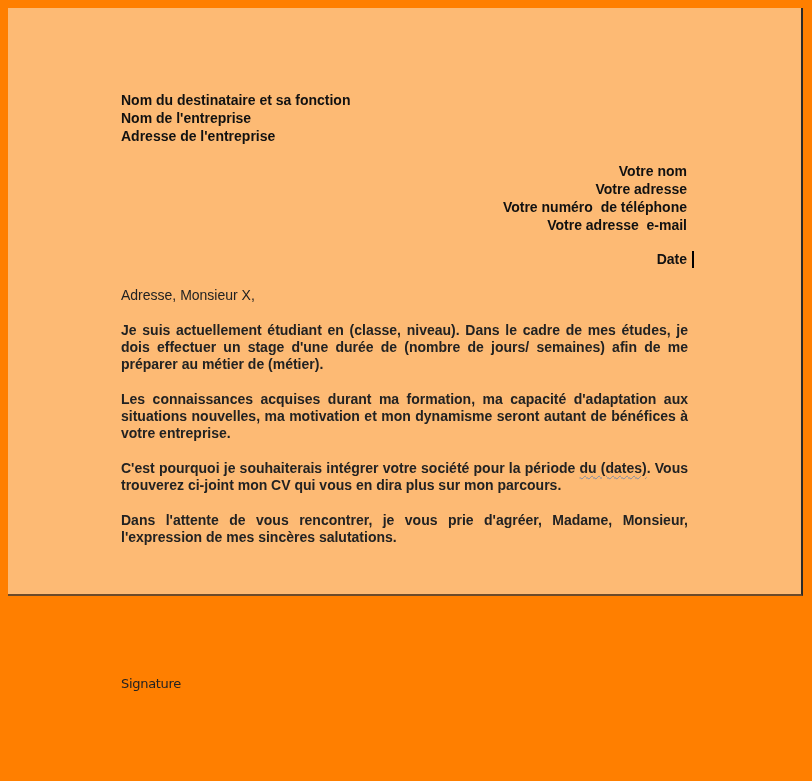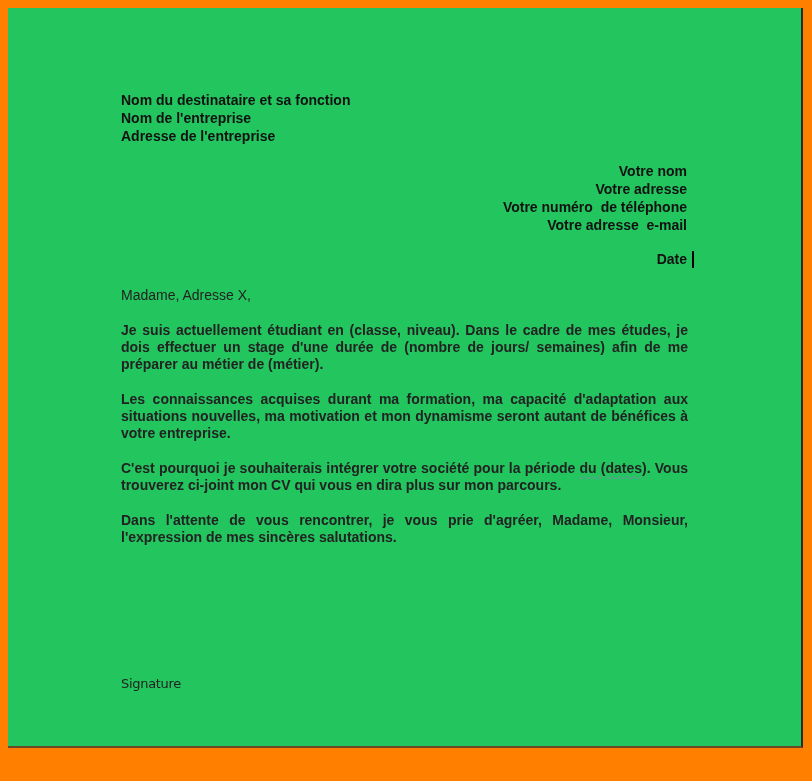--- a/index.html
+++ b/index.html
@@ -6,22 +6,22 @@
     body {
       width: 812px; height: 781px;
       background: #ff7f00;
       position: relative;
       overflow: hidden;
       font-family: "Liberation Sans", sans-serif;
     }
     .page {
       position: absolute;
       left: 8px; top: 8px;
-      width: 795px; height: 740px;
-      background: #22c55e;
+      width: 795px; height: 588px;
+      background: #fdba74;
       border-right: 2px solid #2a2a2a;
       border-bottom: 2px solid #6b4a2a;
       box-sizing: border-box;
     }
     .bold-block {
       position: absolute;
       font-weight: bold;
       font-size: 14px;
       line-height: 18px;
       color: #111;
@@ -84,21 +84,21 @@
   <div class="bold-block sender">
     <div>Votre nom</div>
     <div>Votre adresse</div>
     <div>Votre numéro  de téléphone</div>
     <div>Votre adresse  e-mail</div>
   </div>
 
   <div class="date-line">Date</div>
   <div class="cursor"></div>
 
-  <div class="body-text salutation">Madame, Adresse  X,</div>
+  <div class="body-text salutation">Adresse, Monsieur  X,</div>
 
   <div class="body-text paragraphs">
     <p> Je suis actuellement étudiant en (classe, niveau). Dans le cadre de mes études, je dois effectuer un stage d'une durée de (nombre de jours/ semaines) afin de me préparer au métier de (métier).</p>
     <p> Les connaissances acquises durant ma formation, ma capacité d'adaptation aux situations nouvelles, ma motivation et mon dynamisme seront autant de bénéfices à votre entreprise.</p>
     <p><span>C'est pourquoi je souhaiterais intégrer votre société pour la période </span><span class="grammar">du (dates)</span><span>. Vous trouverez ci-joint mon CV qui vous en dira plus sur mon parcours.</span></p>
     <p>Dans l'attente de vous rencontrer, je vous prie d'agréer, Madame, Monsieur, l'expression de mes sincères salutations.</p>
   </div>
 
   <div class="signature">Signature</div>
 </div>

